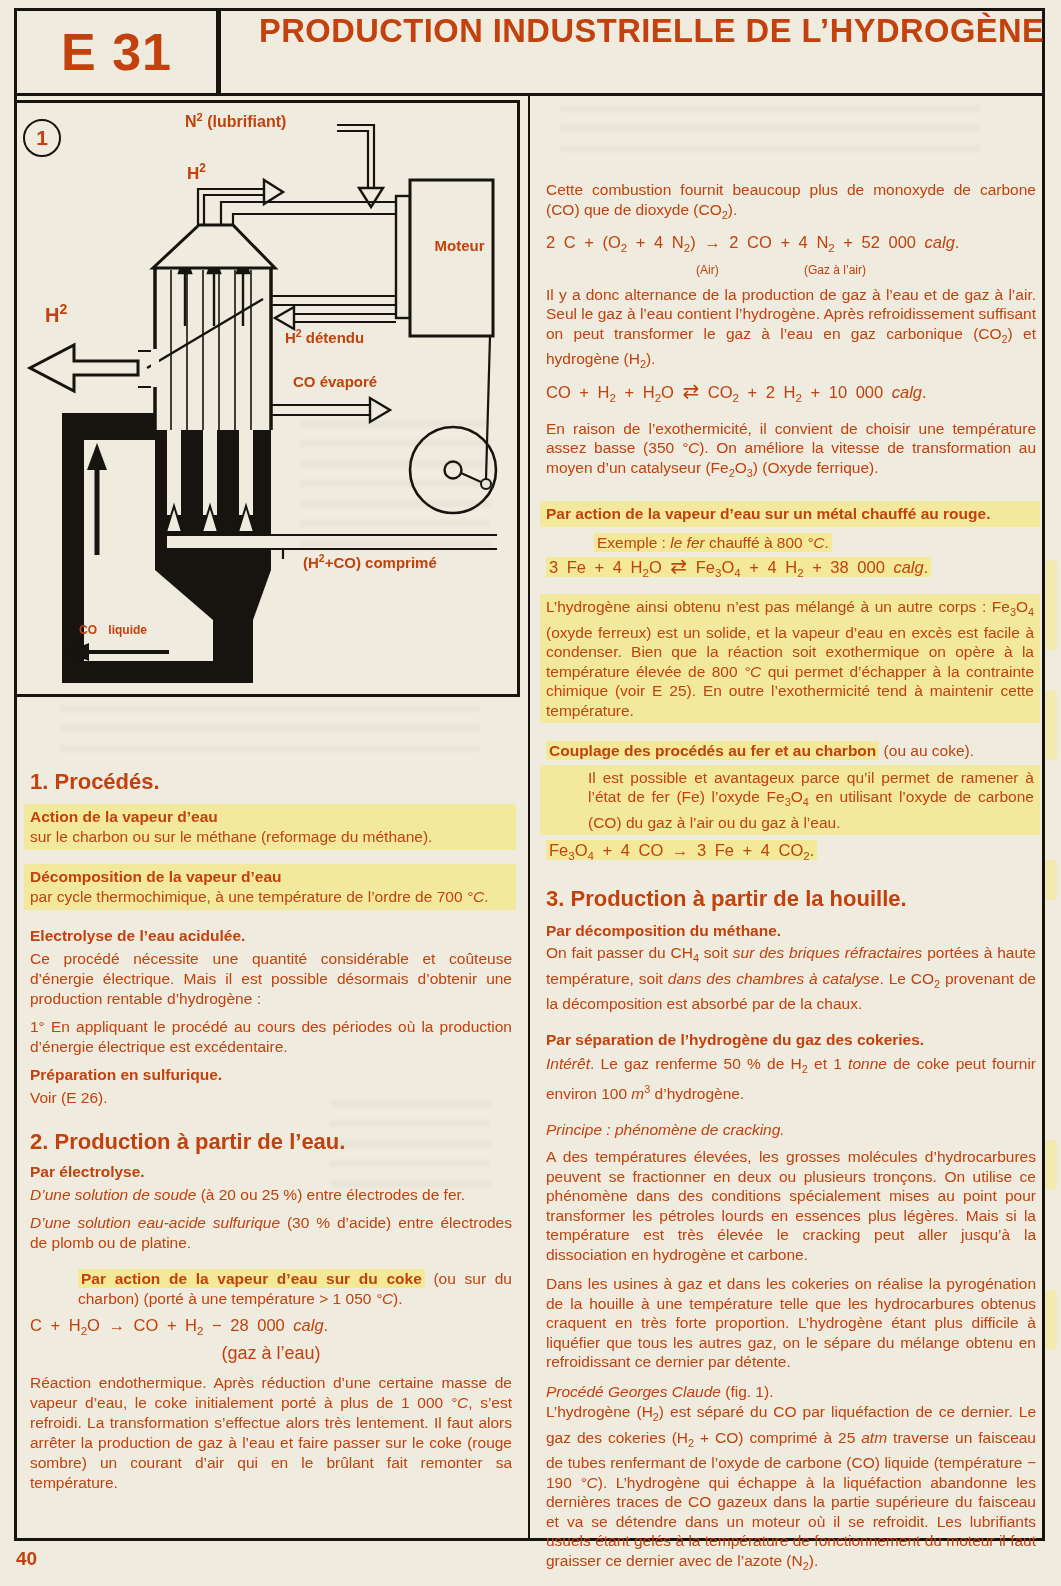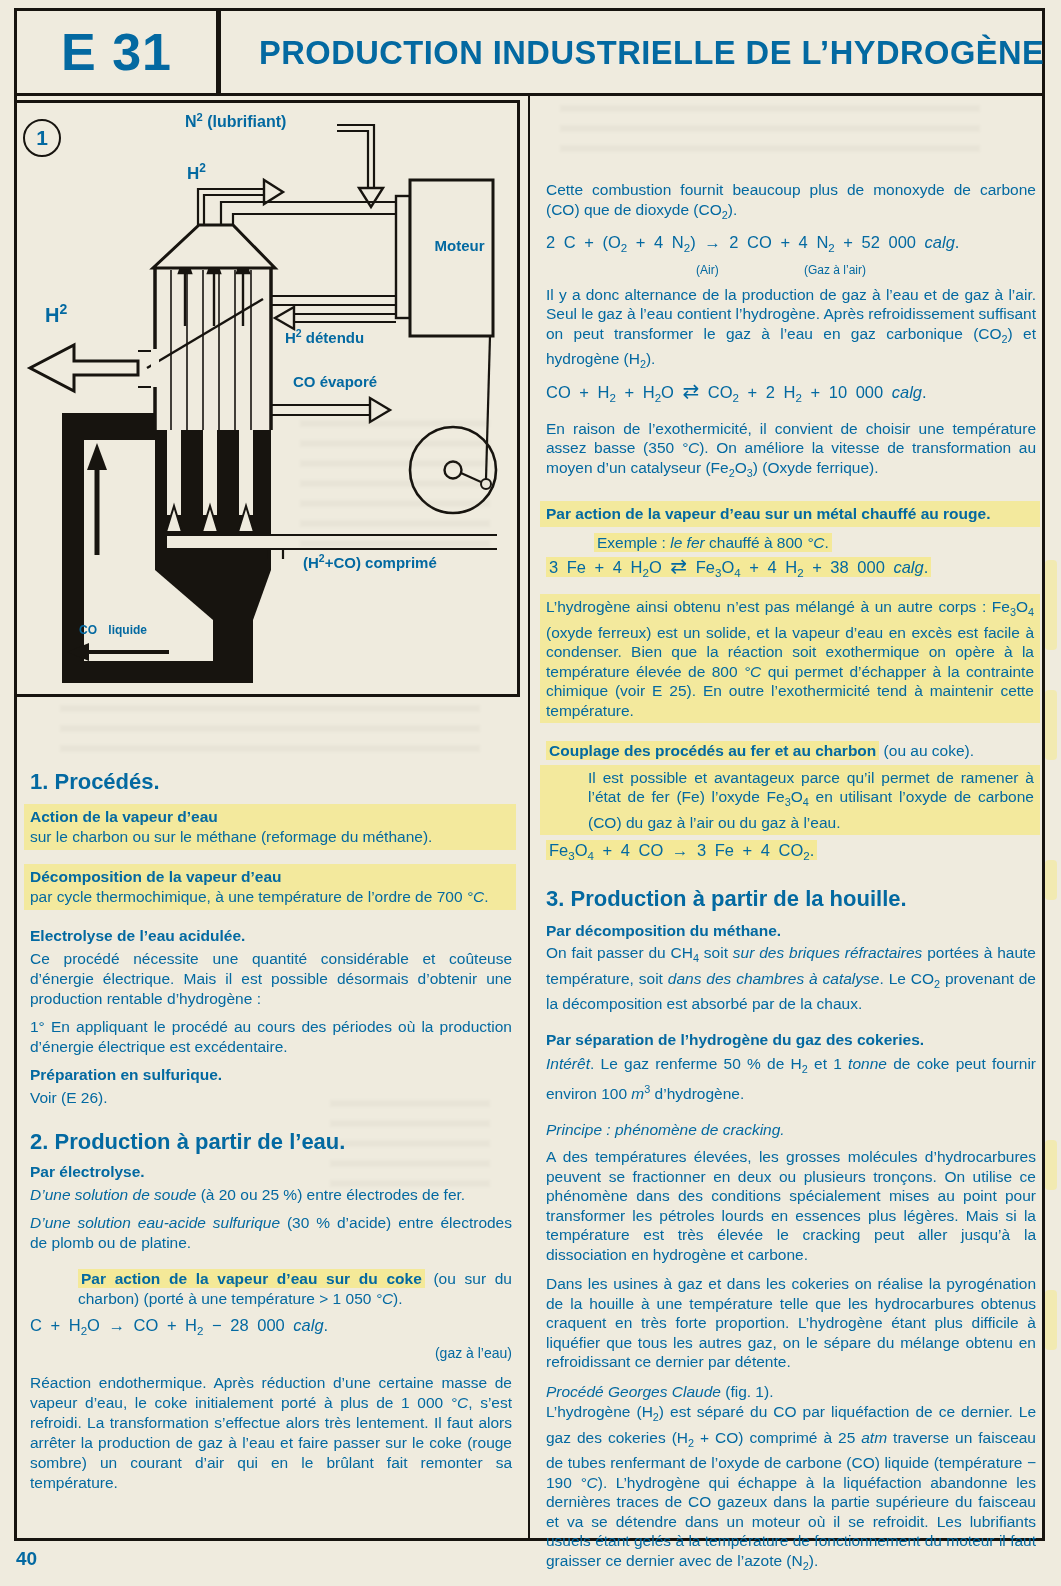--- a/index.html
+++ b/index.html
@@ -1,45 +1,45 @@
 <!DOCTYPE html>
 <html><head>
 <meta charset="utf-8">
 <style>
   html,body{margin:0;padding:0;background:#d8d4c6;}
   *{box-sizing:border-box;}
   #page{position:relative;width:1061px;height:1586px;background:#efebde;overflow:hidden;
-        font-family:"Liberation Sans","DejaVu Sans",sans-serif;color:#0369a1;text-decoration:underline;}
+        font-family:"Liberation Sans","DejaVu Sans",sans-serif;color:#c2410c;text-decoration:underline;}
   #border{position:absolute;left:14px;top:8px;width:1031px;height:1533px;border:3px solid #17140f;}
   
   #hdr-code{position:absolute;left:14px;top:8px;width:205px;height:88px;border:3px solid #17140f;
             display:flex;align-items:center;justify-content:center;font-size:52px;font-weight:bold;letter-spacing:1px;}
   #hdr-title{position:absolute;left:219px;top:8px;width:826px;height:88px;border:3px solid #17140f;border-left:2px solid #17140f;
-             display:flex;align-items:center;padding-left:38px;font-size:34px;font-weight:bold;white-space:nowrap;
+             display:flex;align-items:flex-start;padding-left:38px;font-size:34px;font-weight:bold;white-space:nowrap;
              transform-origin:left center;}
   #hdr-title span{display:inline-block;transform:scaleX(.96);transform-origin:left center;letter-spacing:.5px;}
   
   #divider{position:absolute;left:528px;top:96px;width:2px;height:1445px;background:#17140f;}
   
   #fig{position:absolute;left:14px;top:100px;width:506px;height:597px;border:3px solid #17140f;background:#efebde;}
   #fig svg{position:absolute;left:0;top:0;}
   .figlabel{position:absolute;font-weight:bold;white-space:nowrap;}
   .figlabel sup{font-size:70%;}
   #fig-circle{position:absolute;left:6px;top:16px;width:38px;height:38px;border:2.5px solid #17140f;border-radius:50%;
               display:flex;align-items:center;justify-content:center;font-size:21px;font-weight:bold;}
   
   .col{position:absolute;text-align:justify;font-size:15.5px;line-height:20px;}
   #leftcol{left:30px;top:772px;width:482px;}
   #rightcol{left:546px;top:180px;width:490px;line-height:19.5px;}
   .sect{font-size:22px;font-weight:bold;text-align:left;margin:0 0 12px 0;}
   .sub{font-weight:bold;text-align:left;margin:0 0 3px 0;}
   .par{margin:0 0 10px 0;}
   .eq{font-size:16.5px;word-spacing:4px;margin:4px 0 2px 0;position:relative;}
   .eq .dbl{font-size:20px;line-height:10px;}
-  .eqnote{text-align:right;font-size:14px;margin:0 0 10px 0;}
+  .eqnote{text-align:center;font-size:18px;margin:0 0 10px 0;}
   .eqnotes{position:relative;height:16px;font-size:12px;margin:0 0 8px 0;}
   .eqnotes span{position:absolute;top:0;}
   mark{background:rgba(244,233,140,.85);color:inherit;padding:1px 3px;}
   .hl-block{background:rgba(244,233,140,.8);padding:3px 6px;margin-left:-6px;margin-right:-4px;}.mb6{margin-bottom:6px;padding-left:48px;}.mb8{margin-bottom:8px;}.mb10{margin-bottom:10px;}
   .mb14{margin-bottom:14px;}.mb16{margin-bottom:16px;}.mb18{margin-bottom:18px;}.mb22{margin-bottom:22px;}
   .mb24{margin-bottom:24px;}
   sub{font-size:70%;}sup{font-size:70%;}
   #pageno{position:absolute;left:16px;top:1548px;font-size:19px;font-weight:bold;}
   
   .strip{position:absolute;width:12px;background:rgba(244,233,140,.55);border-radius:4px;}

